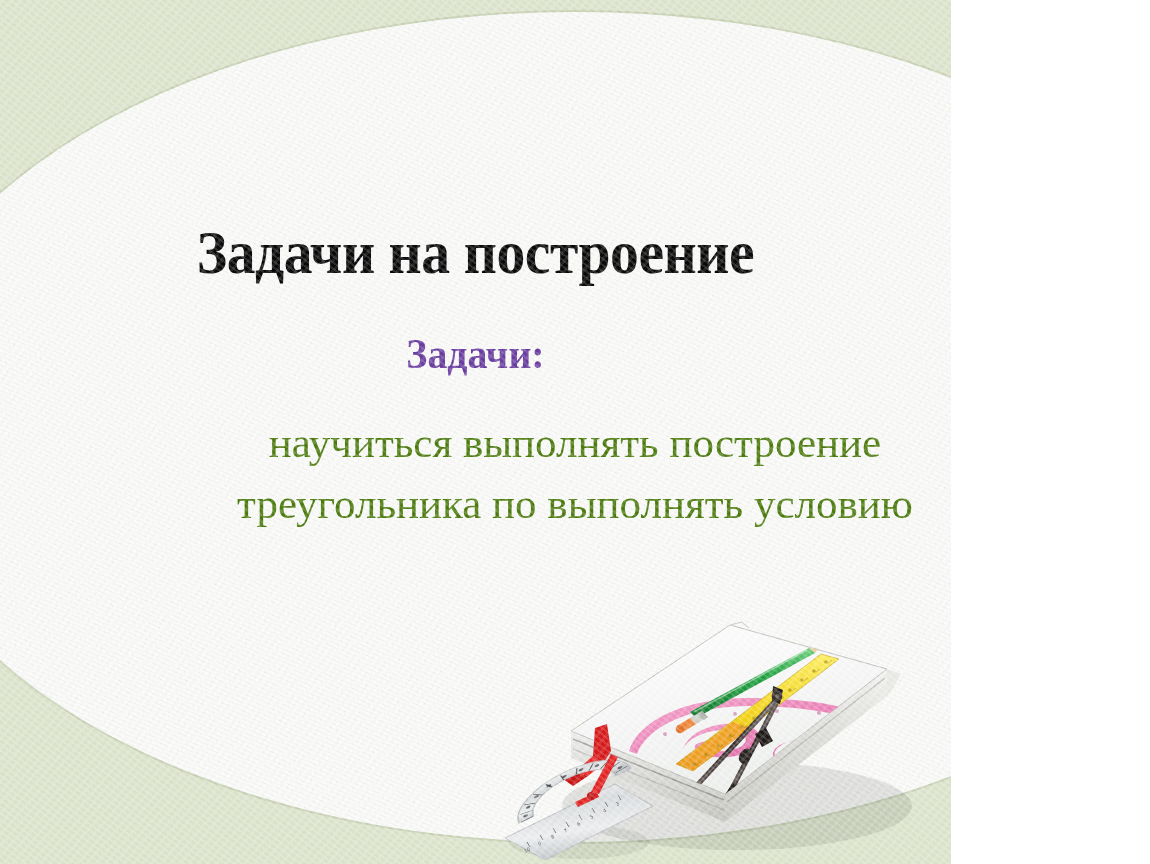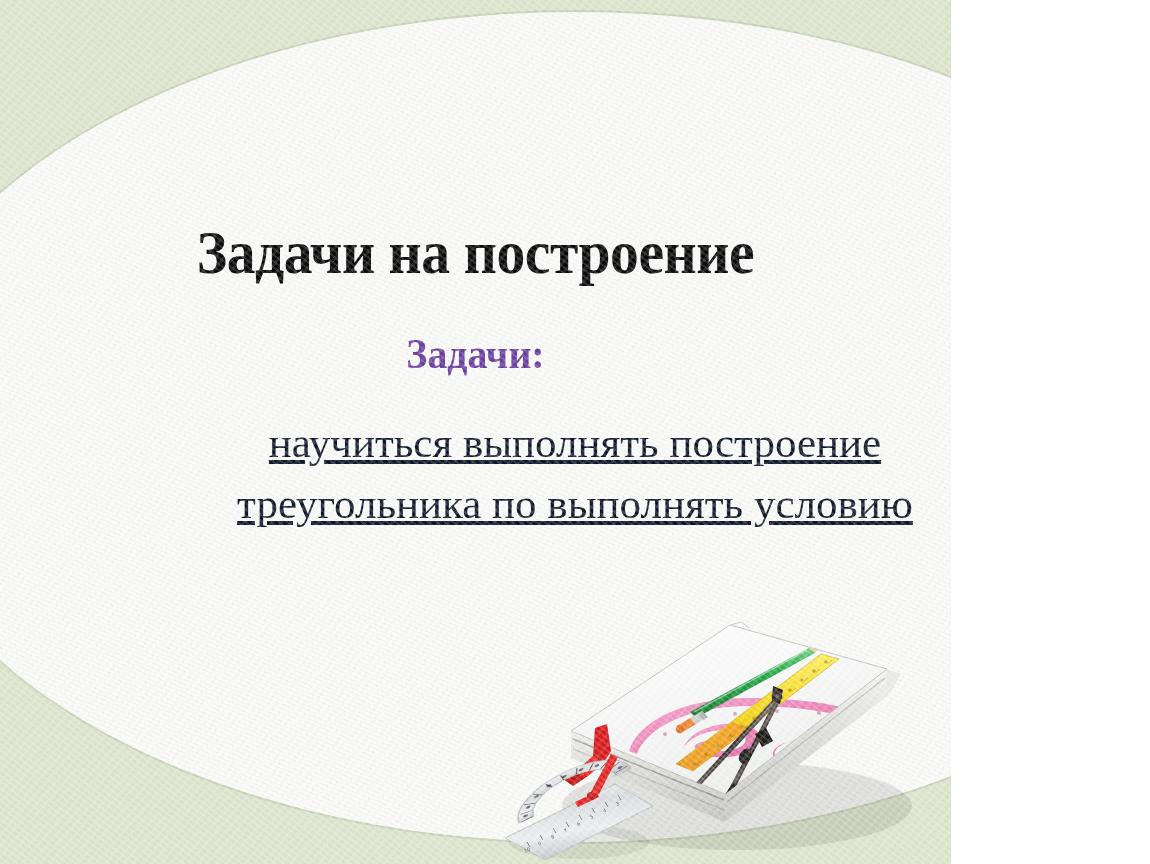--- a/index.html
+++ b/index.html
@@ -97,22 +97,21 @@
   .body-text {
     position: absolute;
     left: 130px;
     width: 890px;
     top: 412px;
     text-align: center;
     font-family: "Liberation Serif", "DejaVu Serif", serif;
     font-weight: normal;
     font-size: 43px;
     line-height: 1.42;
-    color: #0f172a;
-    text-decoration: underline;
+    color: #4d7c0f;
   }
   .body-text .ln { display: block; white-space: nowrap; }
 
   
   .photo {
     position: absolute;
     right: -6px;
     bottom: -4px;
     width: 470px;
     height: 262px;

